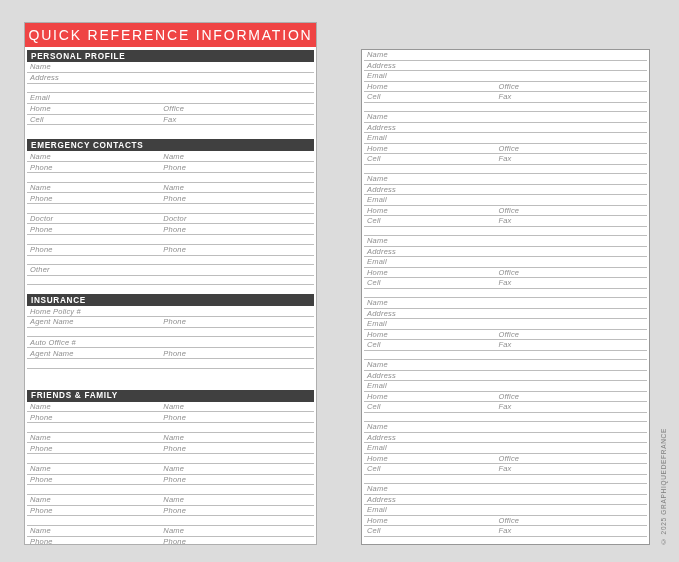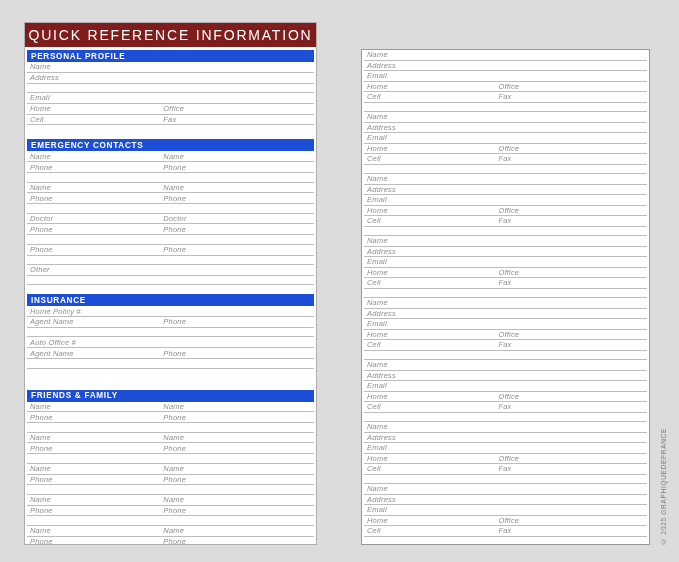--- a/index.html
+++ b/index.html
@@ -14,30 +14,30 @@
 
   
   .page-left {
     position:absolute; left:24px; top:22px;
     width:293px; height:523px;
     background:#ffffff;
     border:1px solid #aeaeae;
     overflow:hidden;
   }
   .banner {
-    height:24px; background:#7f1d1d;
+    height:24px; background:#ef4444;
     color:#ffffff;
     display:flex; align-items:center; justify-content:center;
     font-size:14px; letter-spacing:1.8px; font-weight:400;
     white-space:nowrap;
   }
   .page-left-body { padding:0 2px; }
 
   .secbar {
-    height:12px; background:#1d4ed8;
+    height:12px; background:#404040;
     color:#ffffff;
     font-size:8.2px; font-weight:700; letter-spacing:0.7px;
     display:flex; align-items:center;
     padding-left:4px;
     white-space:nowrap;
   }
   .page-left-body .section:nth-child(1) { margin-top:3px; }
   .page-left-body .section:nth-child(2) { margin-top:14px; }
   .page-left-body .section:nth-child(3) { margin-top:9px; }
   .page-left-body .section:nth-child(4) { margin-top:21px; }

